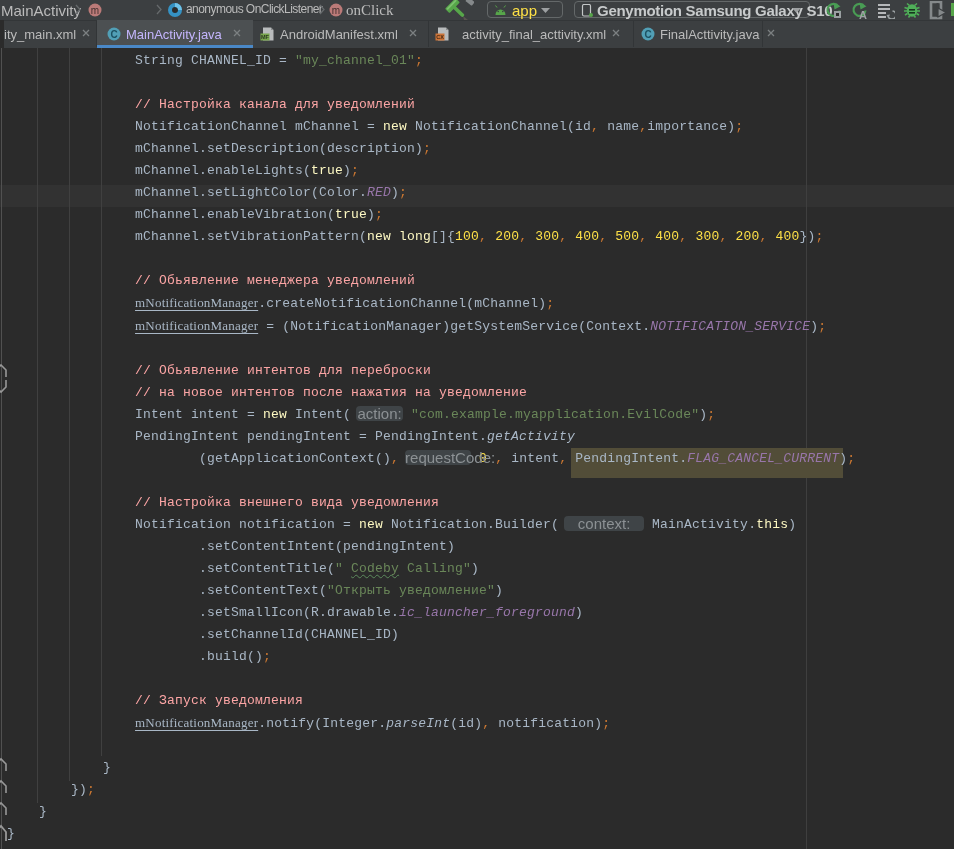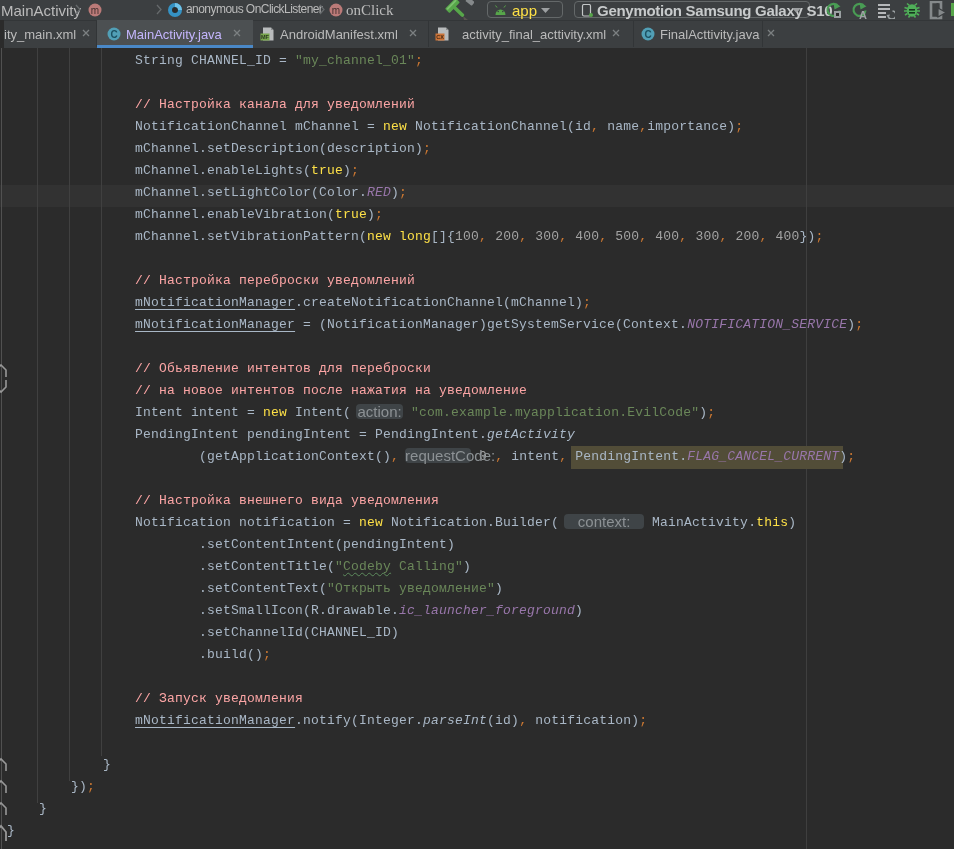--- a/index.html
+++ b/index.html
@@ -10,30 +10,30 @@
 .nvt{position:absolute;top:2px;font-size:15px;color:#bbbbbb;white-space:nowrap;}
 .navsep{position:absolute;top:4px;width:6px;height:11px;}
 .tabt{position:absolute;top:7px;font-size:13px;color:#bbbbbb;white-space:nowrap;}
 .tabx{position:absolute;top:8px;width:10px;height:10px;}
 .tbox{position:absolute;top:1px;height:17px;border:1px solid #646869;border-radius:4px;box-sizing:border-box;}
 #seltab{position:absolute;left:93px;top:0;width:156px;height:28px;background:#4c5052;}
 #selund{position:absolute;left:93px;top:25px;width:156px;height:3px;background:#4a88c7;}
 .vline{position:absolute;width:1px;background:#404040;}
 #curline{position:absolute;left:0;top:137px;width:954px;height:22px;background:#323232;}
 pre#code{position:absolute;left:7px;top:2px;margin:0;font-family:"Liberation Mono",monospace;font-size:13px;line-height:22px;letter-spacing:0.2px;color:#a9b7c6;white-space:pre;z-index:3;}
-.k{color:#fde047;}
+.k{color:#fef9c3;}
 .s{color:#6a8759;}
-.n{color:#a3a3a3;}
+.n{color:#fde047;}
 .c{color:#fca5a5;}
 .i{color:#9876aa;font-style:italic;}
 .p{color:#cc7832;}
-.u{text-decoration:underline;text-underline-offset:3px;text-decoration-thickness:1px;}
-.w{text-decoration:underline wavy #5c8a5c;text-underline-offset:2px;text-decoration-thickness:1px;text-decoration-skip-ink:none;}
+.u{text-decoration:underline;text-underline-offset:3px;text-decoration-thickness:1px;font-family:Liberation Serif, serif;}
+.w{text-decoration:underline wavy #5c8a5c;text-underline-offset:2px;text-decoration-thickness:1px;text-decoration-skip-ink:none;margin-left:8px;}
 .hint{display:inline-block;box-sizing:border-box;height:15px;line-height:15px;border-radius:4px;background:#3f4447;color:#8c9194;font-family:"Liberation Sans",sans-serif;font-size:15px;letter-spacing:0;text-align:center;vertical-align:middle;position:relative;top:-1px;}
-.hl{background:#524d38;padding:3px 4px 5px 4px;margin:-3px -4px -2px -4px;}
+.hl{background:#524d38;padding:3px 4px 12px 4px;margin:-3px -4px -2px -4px;}
 .icon{position:absolute;}
 </style>
 </head>
 <body>
 
 <div id="nav">
   <span class="nvt" style="left:1px;">MainActivity</span>
   <svg class="navsep" style="left:75px;" viewBox="0 0 6 11">
       <path d="M1 1 L5 5.5 L1 10" stroke="#666a6c" stroke-width="1.3" fill="none"></path>
     </svg>
@@ -202,21 +202,21 @@
 <pre id="code">                String CHANNEL_ID = <span class="s">"my_channel_01"</span><span class="p">;</span>
 
                 <span class="c">// Настройка канала для уведомлений</span>
                 NotificationChannel mChannel = <span class="k">new</span> NotificationChannel(id<span class="p">,</span> name<span class="p">,</span>importance)<span class="p">;</span>
                 mChannel.setDescription(description)<span class="p">;</span>
                 mChannel.enableLights(<span class="k">true</span>)<span class="p">;</span>
                 mChannel.setLightColor(Color.<span class="i">RED</span>)<span class="p">;</span>
                 mChannel.enableVibration(<span class="k">true</span>)<span class="p">;</span>
                 mChannel.setVibrationPattern(<span class="k">new long</span>[]{<span class="n">100</span><span class="p">,</span> <span class="n">200</span><span class="p">,</span> <span class="n">300</span><span class="p">,</span> <span class="n">400</span><span class="p">,</span> <span class="n">500</span><span class="p">,</span> <span class="n">400</span><span class="p">,</span> <span class="n">300</span><span class="p">,</span> <span class="n">200</span><span class="p">,</span> <span class="n">400</span>})<span class="p">;</span>
 
-                <span class="c">// Настройка переброски уведомлений</span>
+                <span class="c">// Обьявление менеджера уведомлений</span>
                 <span class="u">mNotificationManager</span>.createNotificationChannel(mChannel)<span class="p">;</span>
                 <span class="u">mNotificationManager</span> = (NotificationManager)getSystemService(Context.<span class="i">NOTIFICATION_SERVICE</span>)<span class="p">;</span>
 
                 <span class="c">// Обьявление интентов для переброски</span>
                 <span class="c">// на новое интентов после нажатия на уведомление</span>
                 Intent intent = <span class="k">new</span> Intent(<span class="hint" style="margin-left:5px;width:47px;">action:</span> <span class="s">"com.example.myapplication.EvilCode"</span>)<span class="p">;</span>
                 PendingIntent pendingIntent = PendingIntent.<span style="font-style:italic">getActivity</span>
                         (getApplicationContext()<span class="p">,</span><span class="hint" style="margin-left:6px;width:66px;">requestCode:</span> <span class="n">0</span> <span class="p">,</span> intent<span class="p">,</span> <span class="hl">PendingIntent.<span class="i">FLAG_CANCEL_CURRENT</span></span>)<span class="p">;</span>
 
                 <span class="c">// Настройка внешнего вида уведомления</span>

